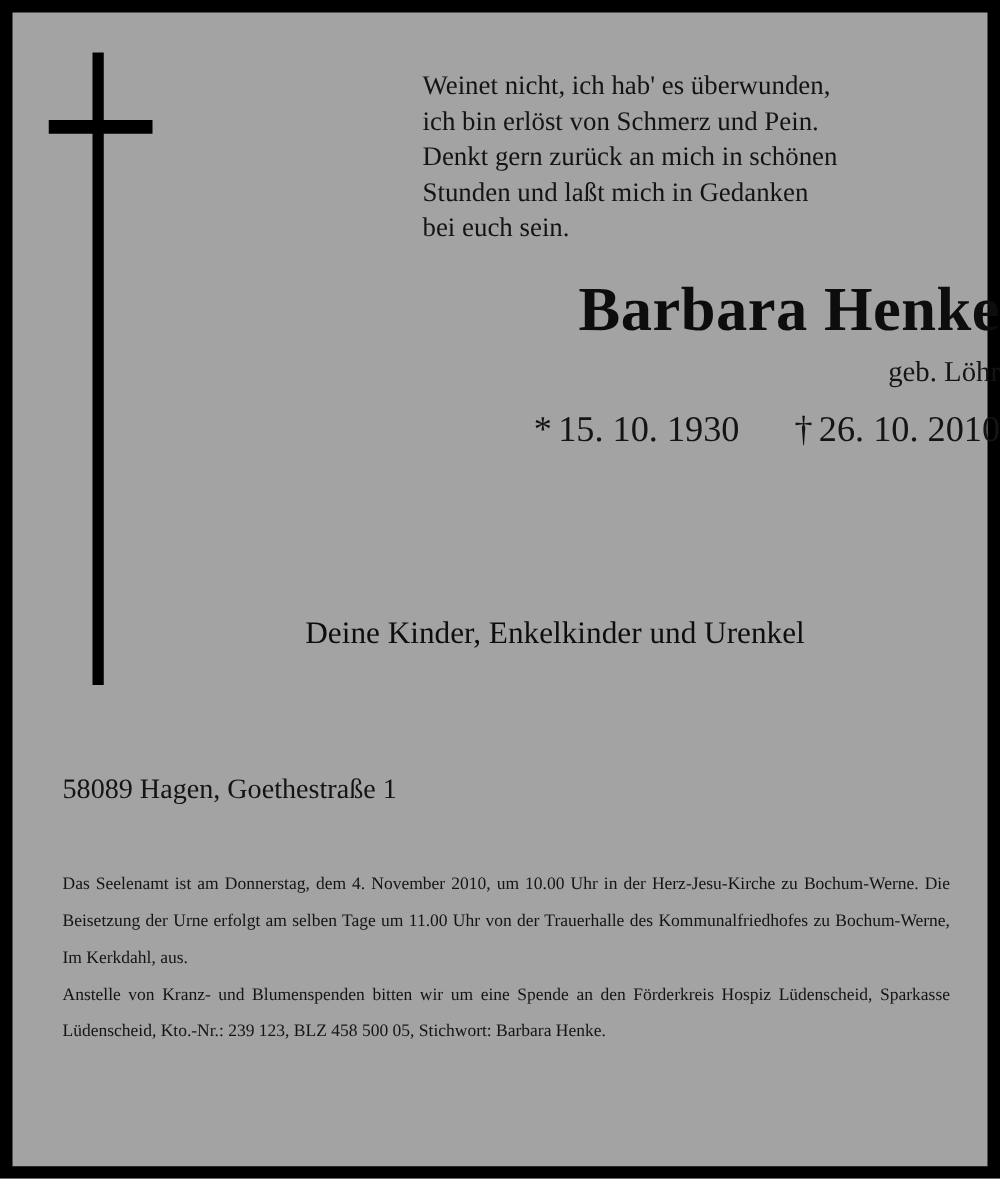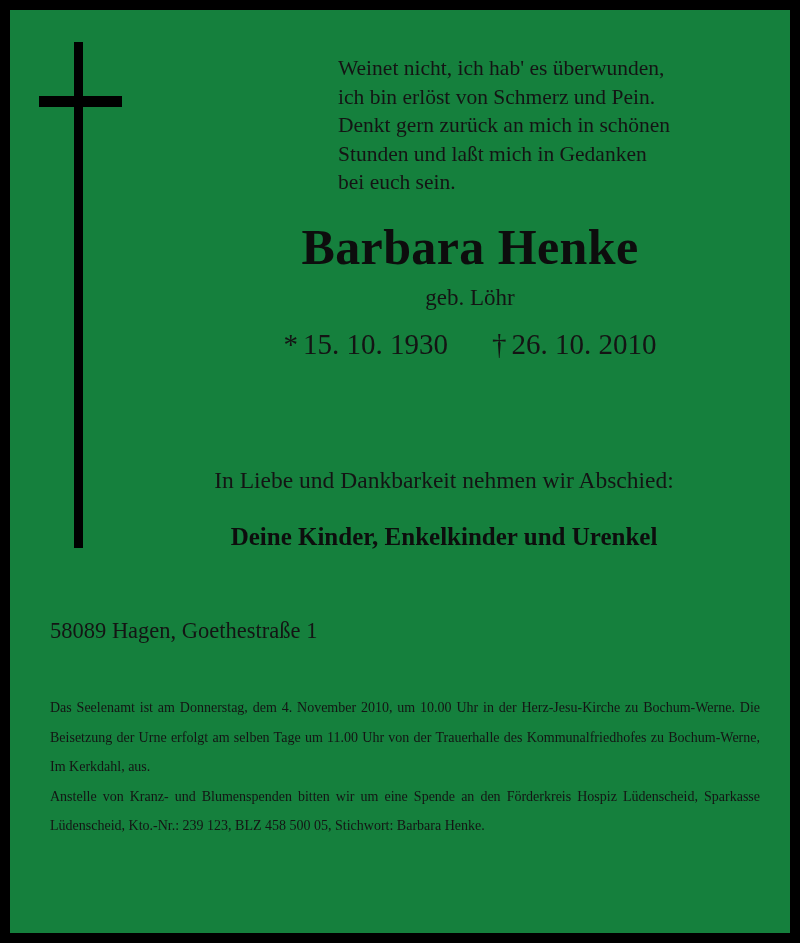--- a/index.html
+++ b/index.html
@@ -19,21 +19,21 @@
     -webkit-font-smoothing: antialiased;
   }
 
   
   .card {
     position: absolute;
     left: 10px;
     top: 10px;
     width: 780px;
     height: 923px;
-    background: #15803d;
+    background: #a3a3a3;
   }
 
   
   .cross {
     position: absolute;
     left: 0;
     top: 0;
     width: 140px;
     height: 560px;
     pointer-events: none;
@@ -67,21 +67,21 @@
     text-align: left;
     white-space: pre-line;
   }
 
   
   .name-block {
     position: absolute;
     left: 130px;
     top: 208px;
     width: 660px;
-    text-align: center;
+    text-align: right;
   }
   .deceased-name {
     font-size: 50px;
     line-height: 58px;
     font-weight: bold;
     letter-spacing: 0.4px;
     color: #0d0d0d;
   }
   .maiden-name {
     margin-top: 8px;
@@ -109,21 +109,21 @@
   }
   .farewell-intro {
     font-size: 23.5px;
     line-height: 30px;
     color: #141414;
   }
   .farewell-family {
     margin-top: 27px;
     font-size: 25px;
     line-height: 30px;
-    font-weight: bold;
+    font-weight: normal;
     color: #0d0d0d;
   }
 
   
   .address {
     position: absolute;
     left: 40px;
     top: 606px;
     font-size: 22.5px;
     line-height: 30px;
@@ -166,21 +166,20 @@
 
     <div class="name-block">
       <div class="deceased-name">Barbara Henke</div>
       <div class="maiden-name">geb. Löhr</div>
       <div class="dates">
         <span class="date-born"><span class="sym">*</span><span>15. 10. 1930</span></span><span class="date-died"><span class="sym">†</span><span>26. 10. 2010</span></span>
       </div>
     </div>
 
     <div class="farewell-block">
-      <div class="farewell-intro">In Liebe und Dankbarkeit nehmen wir Abschied:</div>
       <div class="farewell-family">Deine Kinder, Enkelkinder und Urenkel</div>
     </div>
 
     <div class="address">58089 Hagen, Goethestraße 1</div>
 
     <div class="details">
       <div class="para-justified">
         <span>Das Seelenamt ist am Donnerstag, dem 4. November 2010, um 10.00 Uhr in der Herz-Jesu-Kirche zu Bochum-Werne. Die Beisetzung der Urne erfolgt am selben Tage um 11.00 Uhr von der Trauerhalle des Kommunalfriedhofes zu Bochum-Werne, Im Kerkdahl, aus.</span>
       </div>
       <div class="para-justified">

